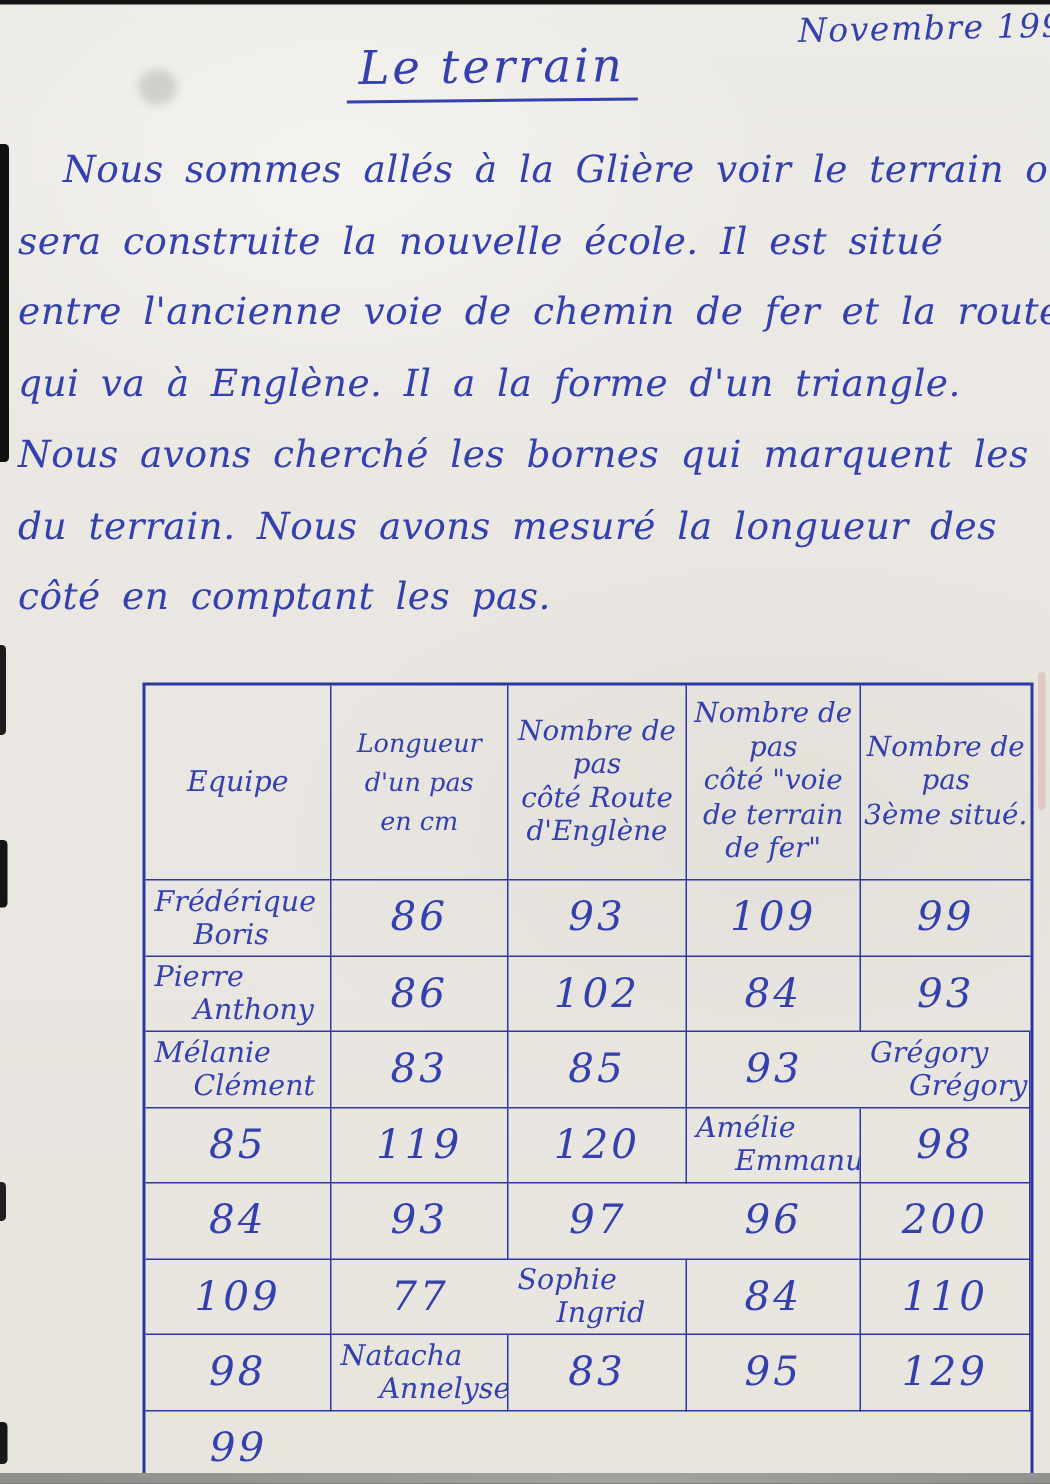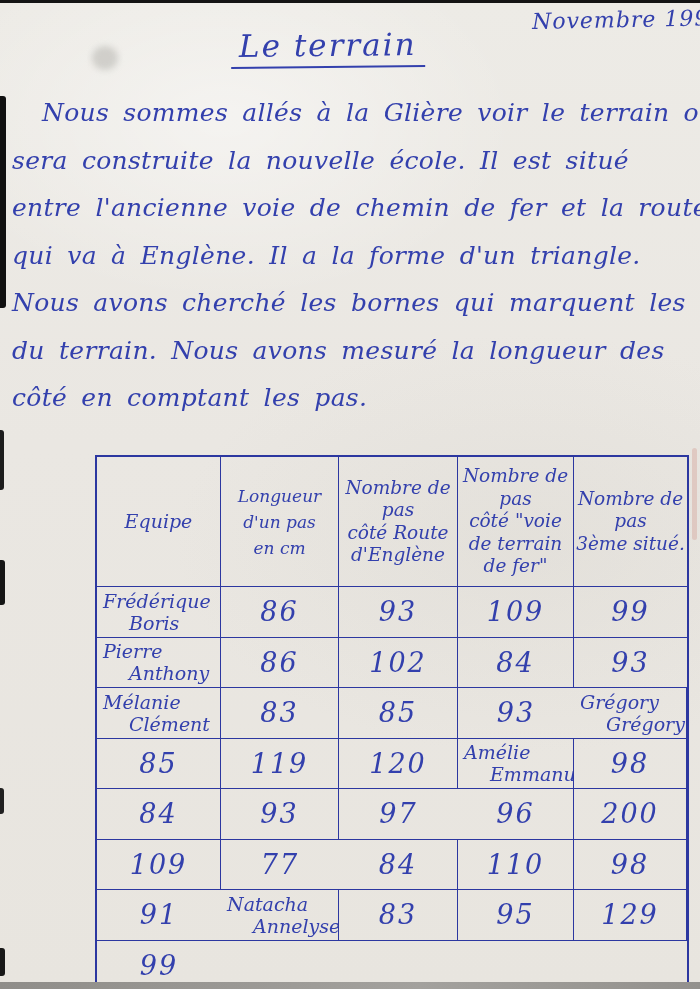--- a/index.html
+++ b/index.html
@@ -179,31 +179,32 @@
     <div class="cell vcell">
         <span>200</span>
       </div>
     <div class="cell vcell">
         <span>109</span>
       </div>
     <div class="cell vcell lastcol">
         <span>77</span>
       </div>
 
+    <div class="cell ncell">
+      <span>Sophie</span>
+      <span class="l2">Ingrid</span>
+    </div>
     <div class="cell vcell">
         <span>84</span>
       </div>
     <div class="cell vcell">
         <span>110</span>
       </div>
     <div class="cell vcell">
         <span>98</span>
-      </div>
-    <div class="cell vcell lastcol">
-        <span>91</span>
       </div>
 
     <div class="cell ncell">
       <span>Natacha</span>
       <span class="l2">Annelyse</span>
     </div>
     <div class="cell vcell">
         <span>83</span>
       </div>
     <div class="cell vcell">

